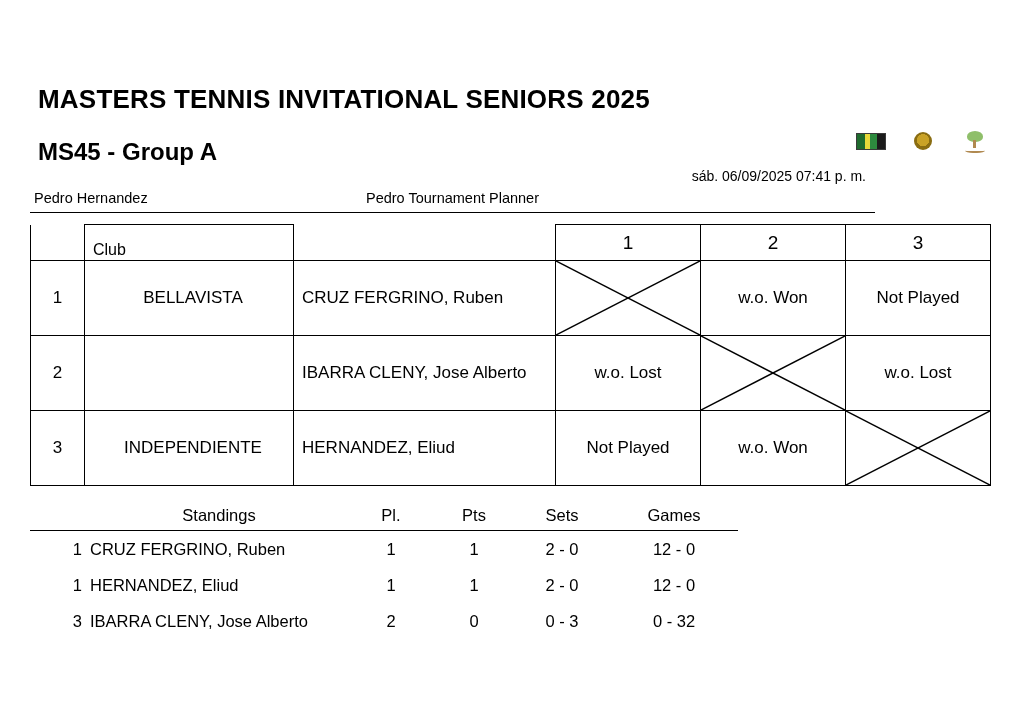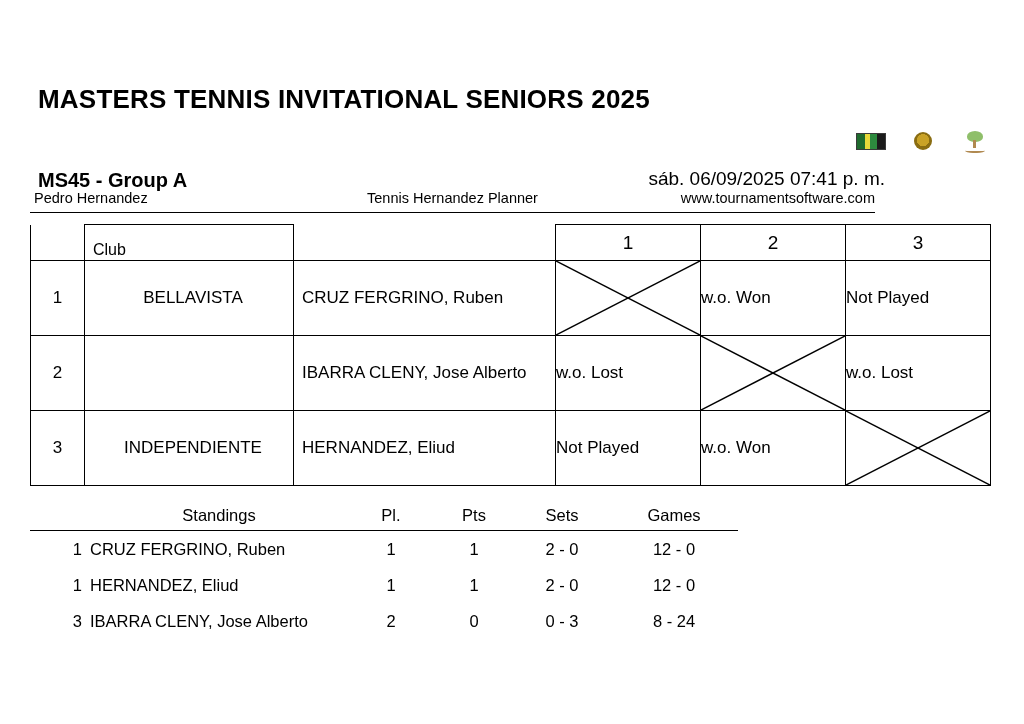--- a/index.html
+++ b/index.html
@@ -26,30 +26,29 @@
     top: 84px;
     font-size: 26px;
     font-weight: bold;
     letter-spacing: 0.2px;
     white-space: nowrap;
   }
   .subtitle {
     position: absolute;
     left: 38px;
     top: 138px;
-    font-size: 20px;
+    font-size: 24px;
     font-weight: bold;
     white-space: nowrap;
-    margin-top: 31px;
   }
   .datestamp {
     position: absolute;
-    right: 139px;
+    right: 158px;
     top: 168px;
-    font-size: 19px;
+    font-size: 14px;
     white-space: nowrap;
   }
   .logos {
     position: absolute;
     right: 38px;
     top: 130px;
     width: 130px;
     height: 30px;
   }
   .logo-flag {
@@ -143,21 +142,21 @@
   .cross td, .cross th {
     border: 1.5px solid #000;
     padding: 0;
     font-weight: normal;
     vertical-align: middle;
     position: relative;
   }
   .col-rank { width: 53px; text-align: center; }
   .col-club { width: 200px; text-align: center; padding-left: 8px !important; }
   .col-player { width: 253px; text-align: left; padding-left: 8px !important; }
-  .col-res { width: 144px; text-align: left; }
+  .col-res { width: 144px; text-align: center; }
 
   .cross thead td {
     height: 34px;
     font-size: 19px;
     text-align: center;
   }
   .cross thead td.col-club {
     font-size: 16px;
     text-align: left;
     vertical-align: bottom;
@@ -224,22 +223,21 @@
     <div class="logo-seal"></div>
     <div class="logo-tree">
       <div class="canopy"></div>
       <div class="trunk"></div>
       <div class="base"></div>
     </div>
   </div>
 
   <div class="credits">
     <span class="left">Pedro Hernandez</span>
-    <span class="center">Tennis Hernandez Planner</span>
-    <span class="right">www.tournamentsoftware.com</span>
+    <span class="center">Pedro Tournament Planner</span>
   </div>
 
   <table class="cross">
     <thead>
       <tr>
         <td class="col-rank head-blank-rank"></td>
         <td class="col-club">Club</td>
         <td class="col-player head-blank-player"></td>
         <td class="col-res">1</td>
         <td class="col-res">2</td>
@@ -317,19 +315,19 @@
           <td class="st-pts">1</td>
           <td class="st-sets">2 - 0</td>
           <td class="st-games">12 - 0</td>
         </tr>
         <tr>
           <td class="st-pos">3</td>
           <td class="st-name">IBARRA CLENY, Jose Alberto</td>
           <td class="st-pl">2</td>
           <td class="st-pts">0</td>
           <td class="st-sets">0 - 3</td>
-          <td class="st-games">8 - 24</td>
+          <td class="st-games">0 - 32</td>
         </tr>
       </tbody>
     </table>
   </div>
 
 </div>
 
 </body></html>

